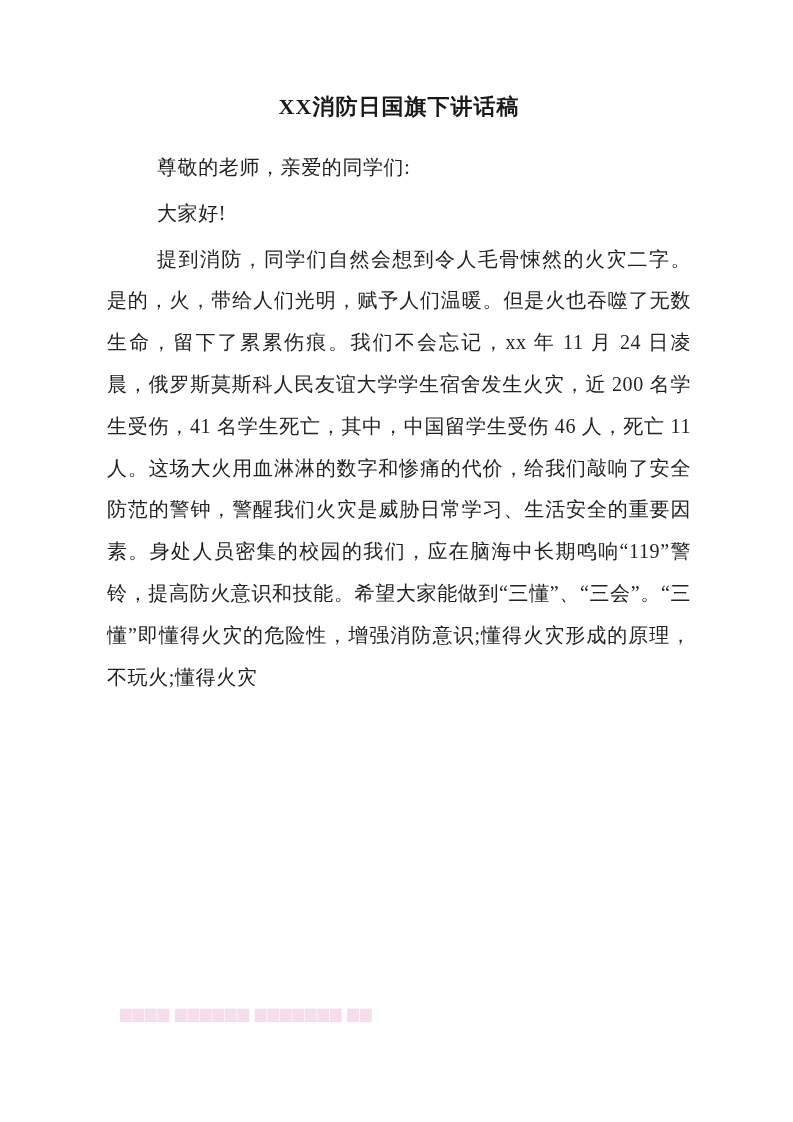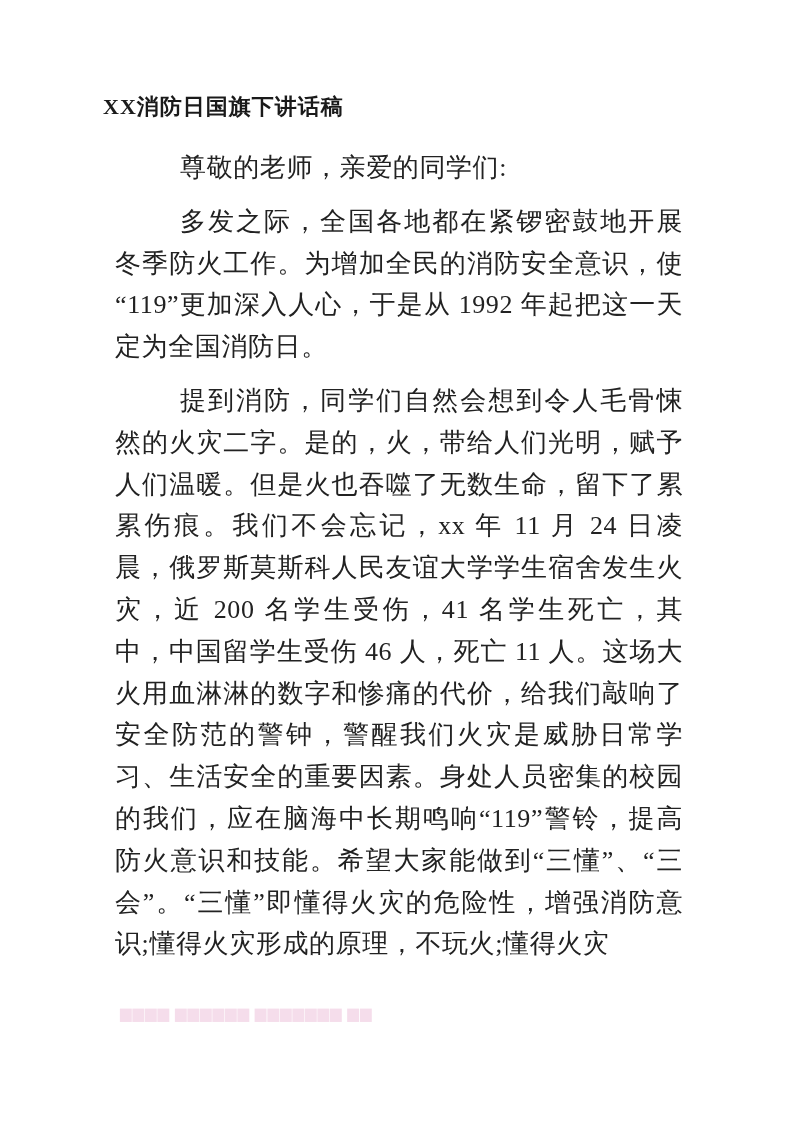--- a/index.html
+++ b/index.html
@@ -20,27 +20,27 @@
     position: absolute;
     left: 103px;
     top: 92px;
     width: 592px;
   }
   .title {
     margin: 0 0 25px 0;
     font-size: 22px;
     font-weight: 700;
     line-height: 30px;
-    text-align: left;
+    text-align: center;
     letter-spacing: 1px;
     color: #1a1a1a;
   }
   .body-text p {
-    margin: 12px;
-    font-size: 26px;
+    margin: 4px;
+    font-size: 20px;
     line-height: 41.8px;
     letter-spacing: 0.6px;
     text-align: justify;
     text-indent: 2.5em;
     color: #222222;
   }
   .watermark {
     position: absolute;
     left: 120px;
     top: 1003px;
@@ -54,18 +54,18 @@
   }
 </style>
 </head>
 <body>
 
 <div class="page">
   <div class="content">
     <h1 class="title">XX消防日国旗下讲话稿</h1>
     <div class="body-text">
       <p>尊敬的老师，亲爱的同学们:</p>
-      <p>多发之际，全国各地都在紧锣密鼓地开展冬季防火工作。为增加全民的消防安全意识，使“119”更加深入人心，于是从 1992 年起把这一天定为全国消防日。</p>
+      <p>大家好!</p>
       <p>提到消防，同学们自然会想到令人毛骨悚然的火灾二字。是的，火，带给人们光明，赋予人们温暖。但是火也吞噬了无数生命，留下了累累伤痕。我们不会忘记，xx 年 11 月 24 日凌晨，俄罗斯莫斯科人民友谊大学学生宿舍发生火灾，近 200 名学生受伤，41 名学生死亡，其中，中国留学生受伤 46 人，死亡 11 人。这场大火用血淋淋的数字和惨痛的代价，给我们敲响了安全防范的警钟，警醒我们火灾是威胁日常学习、生活安全的重要因素。身处人员密集的校园的我们，应在脑海中长期鸣响“119”警铃，提高防火意识和技能。希望大家能做到“三懂”、“三会”。“三懂”即懂得火灾的危险性，增强消防意识;懂得火灾形成的原理，不玩火;懂得火灾</p>
     </div>
   </div>
   <div class="watermark">▆▆▆▆ ▆▆▆▆▆▆ ▆▆▆▆▆▆▆ ▆▆</div>
 </div>
 
 </body></html>

